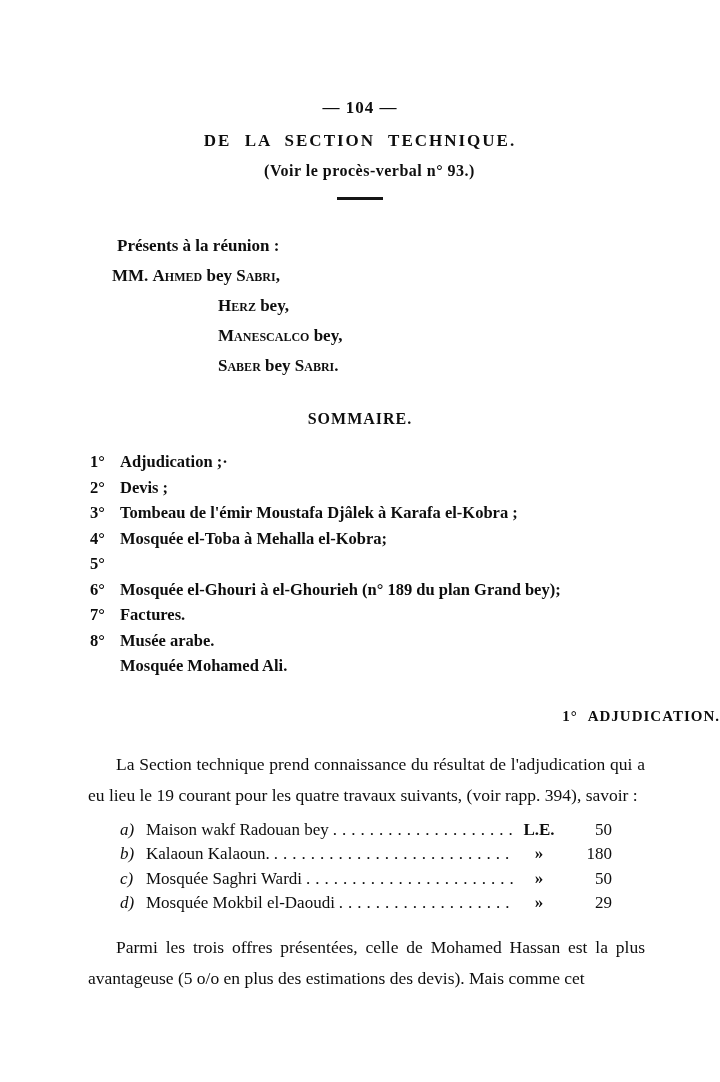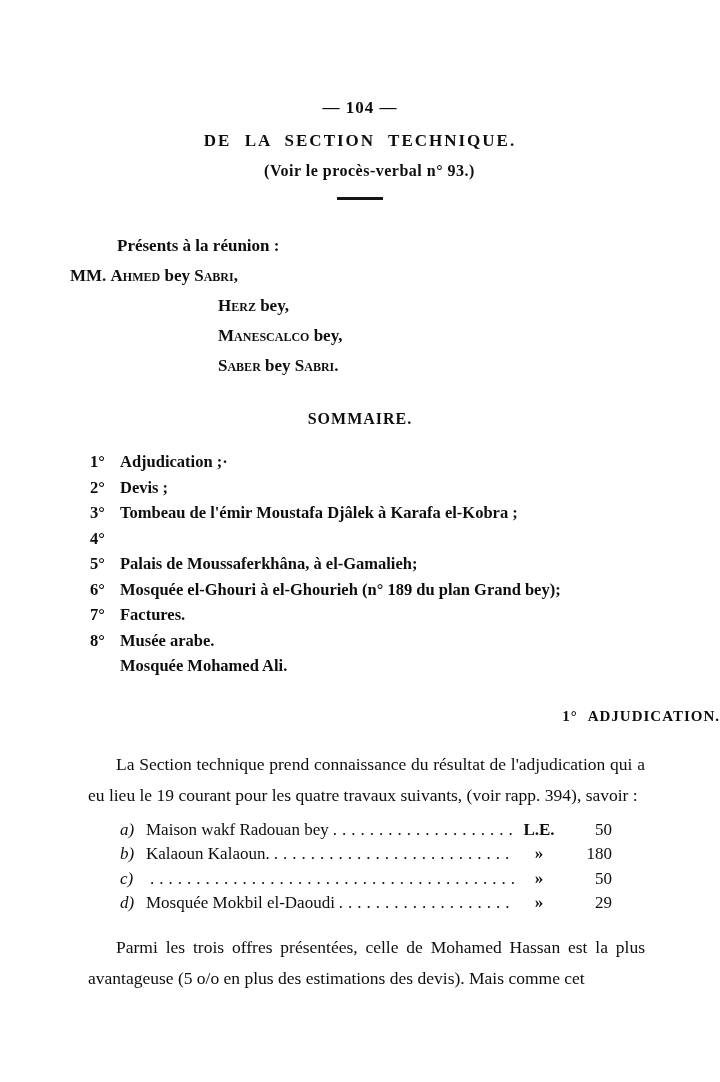--- a/index.html
+++ b/index.html
@@ -53,21 +53,21 @@
   }
   .title-rule {
     width: 46px;
     height: 3px;
     background: #151515;
     margin: 17px auto 0 auto;
   }
   
   .attendees { margin-top: 31px; font-size: 17px; font-weight: bold; line-height: 30px; }
   .attendees .intro { padding-left: 117px; }
-  .attendees .row-first { padding-left: 70px; }
+  .attendees .row-first { padding-left: 112px; }
   .attendees .row { padding-left: 218px; }
   .sc { font-variant: small-caps; }
   
   .sommaire-heading {
     margin-top: 29px;
     text-align: center;
     font-size: 16px;
     font-weight: bold;
     letter-spacing: 1px;
   }
@@ -139,24 +139,24 @@
     <div class="sommaire-item">
         <span class="num">2°</span>
         <span>Devis ;</span>
       </div>
     <div class="sommaire-item">
         <span class="num">3°</span>
         <span>Tombeau de l'émir Moustafa Djâlek à Karafa el-Kobra ;</span>
       </div>
     <div class="sommaire-item">
         <span class="num">4°</span>
+        <span>Mosquée el-Toba à Mehalla el-Kobra;</span>
       </div>
     <div class="sommaire-item">
         <span class="num">5°</span>
-        <span>Palais de Moussaferkhâna, à el-Gamalieh;</span>
       </div>
     <div class="sommaire-item">
         <span class="num">6°</span>
         <span>Mosquée el-Ghouri à el-Ghourieh (n° 189 du plan Grand bey);</span>
       </div>
     <div class="sommaire-item">
         <span class="num">7°</span>
         <span>Factures.</span>
       </div>
     <div class="sommaire-item">
@@ -183,20 +183,21 @@
     </div>
     <div class="adj-row">
       <span class="lbl">b)</span>
         <span class="nm">Kalaoun Kalaoun.</span>
         <span class="leader">......................................................................</span>
         <span class="cur">»</span>
         <span class="amt">180</span>
     </div>
     <div class="adj-row">
       <span class="lbl">c)</span>
+        <span class="nm">Mosquée Saghri Wardi</span>
         <span class="leader">......................................................................</span>
         <span class="cur">»</span>
         <span class="amt">50</span>
     </div>
     <div class="adj-row">
       <span class="lbl">d)</span>
         <span class="nm">Mosquée Mokbil el-Daoudi</span>
         <span class="leader">......................................................................</span>
         <span class="cur">»</span>
         <span class="amt">29</span>

